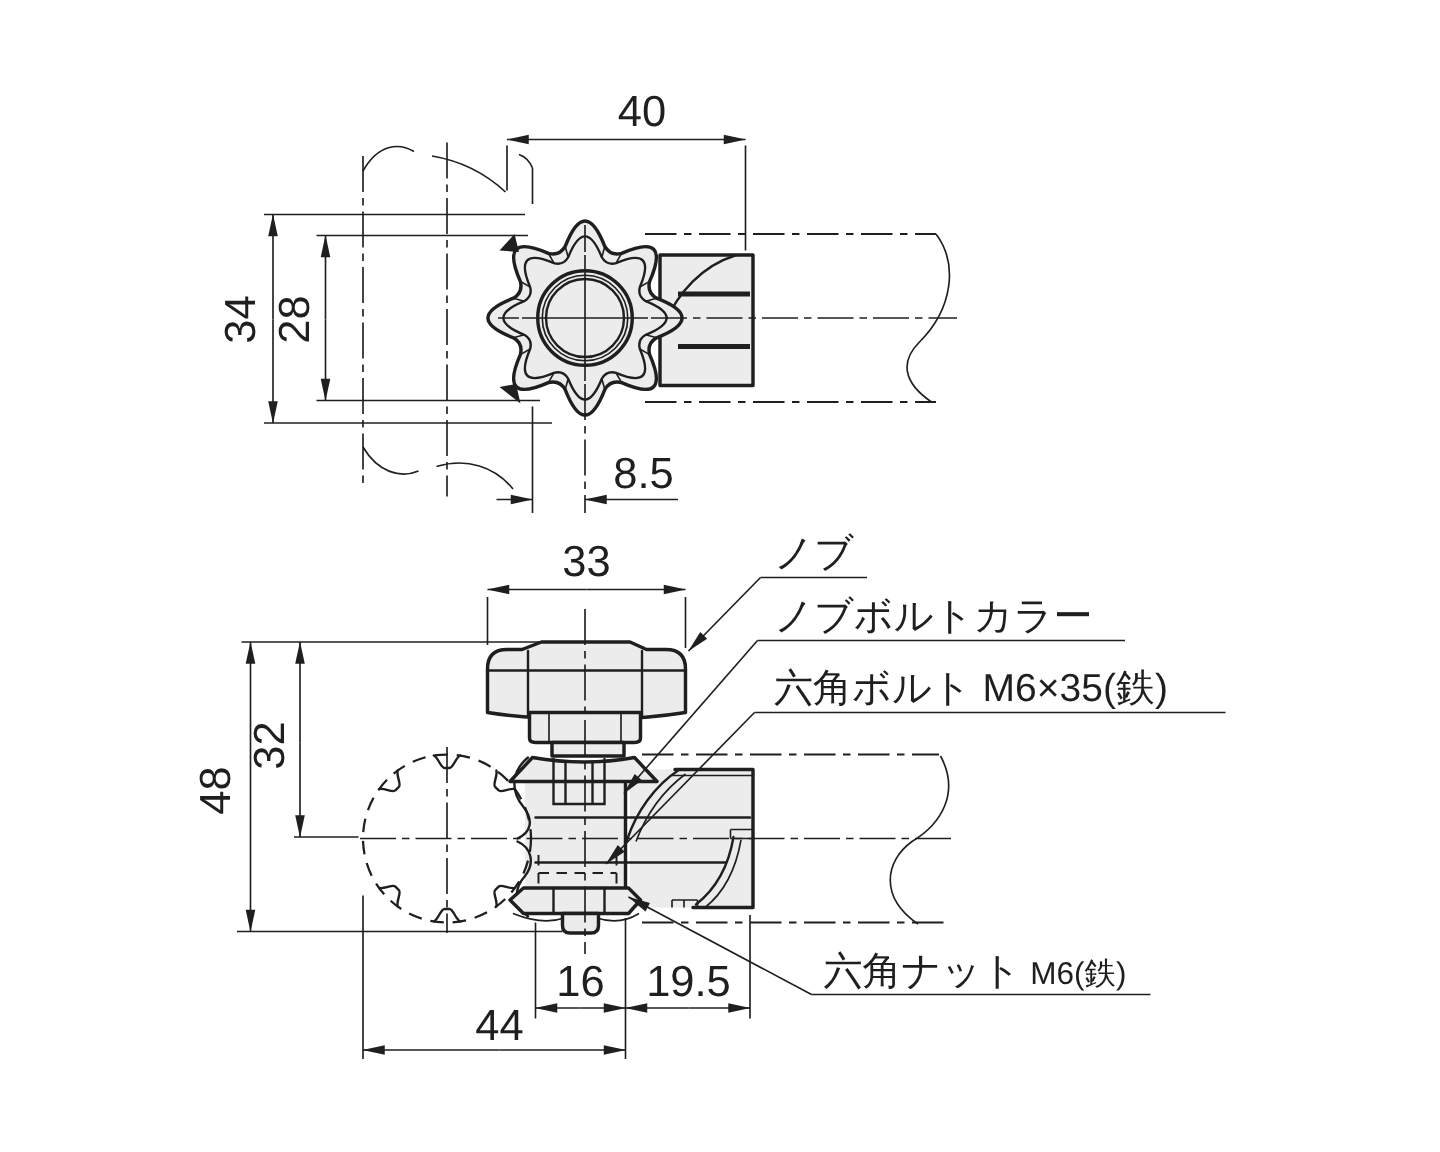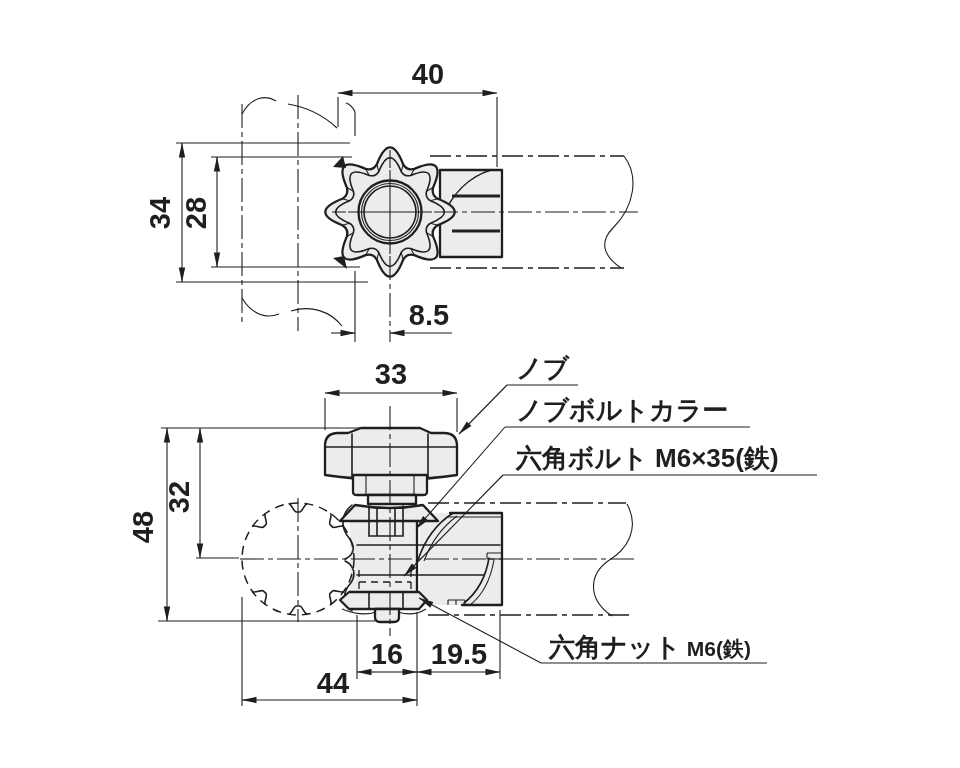--- a/index.html
+++ b/index.html
@@ -1,17 +1,17 @@
 <!DOCTYPE html>
 <html><head>
 <meta charset="utf-8">
 <style>
   html,body{margin:0;padding:0;background:#ffffff;}
   .stage{position:relative;width:960px;height:768px;background:#ffffff;overflow:hidden;
-         font-family:"Liberation Sans","DejaVu Sans",sans-serif;font-weight:bold;}
+         font-family:"Liberation Sans","DejaVu Sans",sans-serif;}
   svg{display:block;}
   .outl   {stroke:#1f1f1f;stroke-width:2.3;fill:none;stroke-linecap:round;stroke-linejoin:round;}
   .outlF  {stroke:#1f1f1f;stroke-width:2.3;fill:#ececec;stroke-linejoin:round;}
   .med    {stroke:#1f1f1f;stroke-width:1.6;fill:none;stroke-linecap:round;}
   .thn    {stroke:#1f1f1f;stroke-width:1.1;fill:none;}
   .bore   {stroke:#1f1f1f;stroke-width:3.2;fill:none;}
   .cl     {stroke:#1f1f1f;stroke-width:1.1;fill:none;stroke-dasharray:24 4 5 4;}
   .ph     {stroke:#1f1f1f;stroke-width:1.3;fill:none;stroke-dasharray:21 5 5 5;}
   .hid    {stroke:#1f1f1f;stroke-width:1.3;fill:none;stroke-dasharray:7 5;}
   .dim    {stroke:#1f1f1f;stroke-width:1.1;fill:none;}

